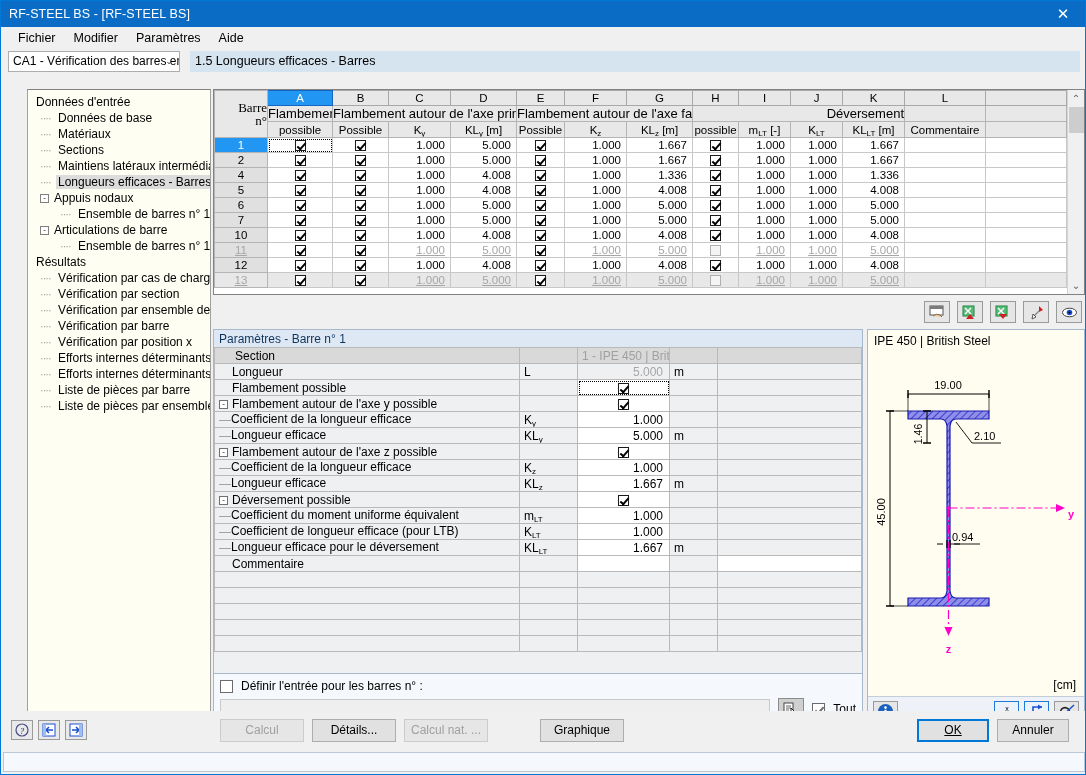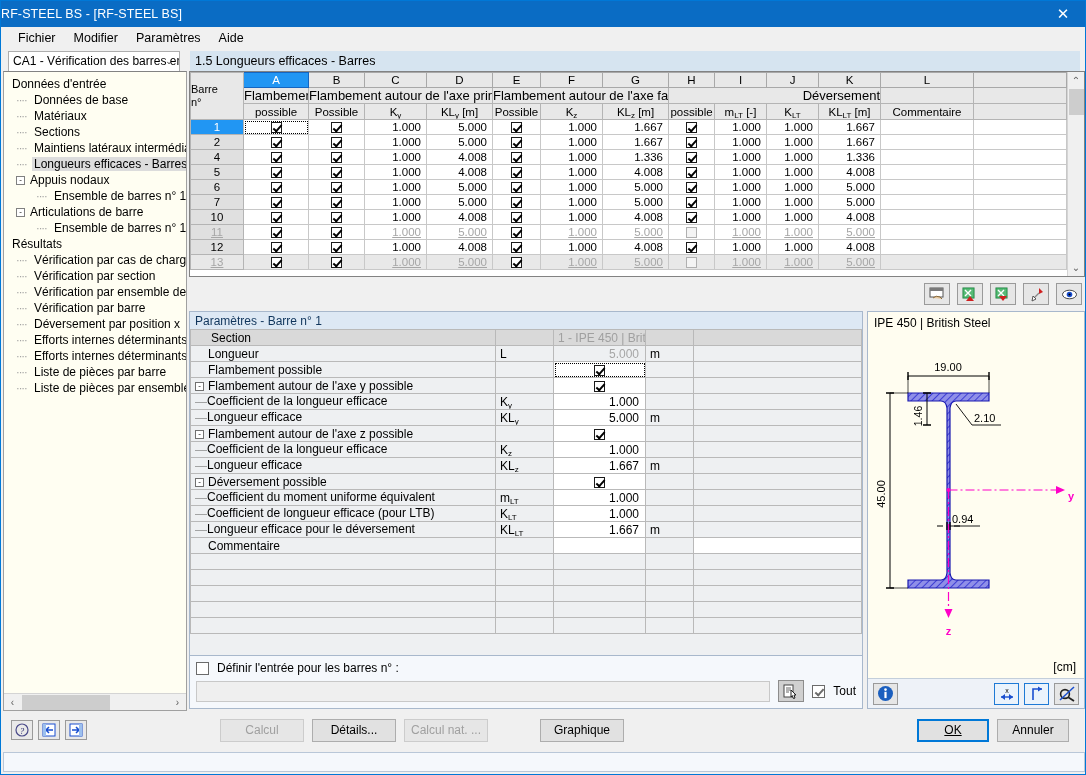--- a/index.html
+++ b/index.html
@@ -19,20 +19,21 @@
     overflow: hidden;
   }
 
   
   .titlebar {
     height: 26px;
     background: #0a6cc4;
     color: #ffffff;
     display: flex;
     align-items: center;
+    padding-left: 8px;
     font-size: 12.5px;
     gap: 24px;
   }
   .titlebar .ttl { flex: 1; letter-spacing: .1px; }
   .titlebar .close {
     width: 44px; height: 26px;
     display: flex; align-items: center; justify-content: center;
     font-size: 15px; color: #fff; cursor: pointer;
   }
 
@@ -87,24 +88,25 @@
     color: #000;
     font-size: 12.5px;
     display: flex; align-items: center;
     padding-left: 5px;
     margin-right: 3px;
   }
 
   
   .body {
     position: absolute;
-    left: 0; top: 70px;
+    left: 0; top: 88px;
     width: 1086px;
     height: 640px;
     display: flex;
+    padding-left: 24px;
   }
 
   
   .sidebar {
     width: 184px;
     background: #fffef2;
     border: 1px solid #a0a0a0;
     border-top: 1px solid #828282;
     margin: 0 0 0 2px;
     position: relative;
@@ -220,24 +222,25 @@
   table.grid th.sub {
     background: #e8e8e8;
     border: 1px solid #b4b4b4;
     text-align: center;
     font-size: 11.5px;
     height: 16px;
   }
   table.grid th.corner {
     background: #e8e8e8;
     border: 1px solid #b4b4b4;
-    text-align: left;
+    text-align: right;
     vertical-align: middle;
-    font-size: 11px;
+    font-size: 13px;
     line-height: 13px;
+    font-family: Liberation Serif, serif;
   }
   table.grid td.rowhdr {
     background: #e0e0e0;
     border: 1px solid #b4b4b4;
     text-align: center;
     font-size: 11.5px;
   }
   table.grid td.rowhdr.sel {
     background: #2196f3;
     color: #fff;
@@ -573,21 +576,21 @@
           <div class="tnode ind1">
             <span class="dots">····</span>
             <span class="lbl">Vérification par ensemble de ba</span>
           </div>
           <div class="tnode ind1">
             <span class="dots">····</span>
             <span class="lbl">Vérification par barre</span>
           </div>
           <div class="tnode ind1">
             <span class="dots">····</span>
-            <span class="lbl">Déversement par position x</span>
+            <span class="lbl">Vérification par position x</span>
           </div>
           <div class="tnode ind1">
             <span class="dots">····</span>
             <span class="lbl">Efforts internes déterminants p</span>
           </div>
           <div class="tnode ind1">
             <span class="dots">····</span>
             <span class="lbl">Efforts internes déterminants p</span>
           </div>
           <div class="tnode ind1">

